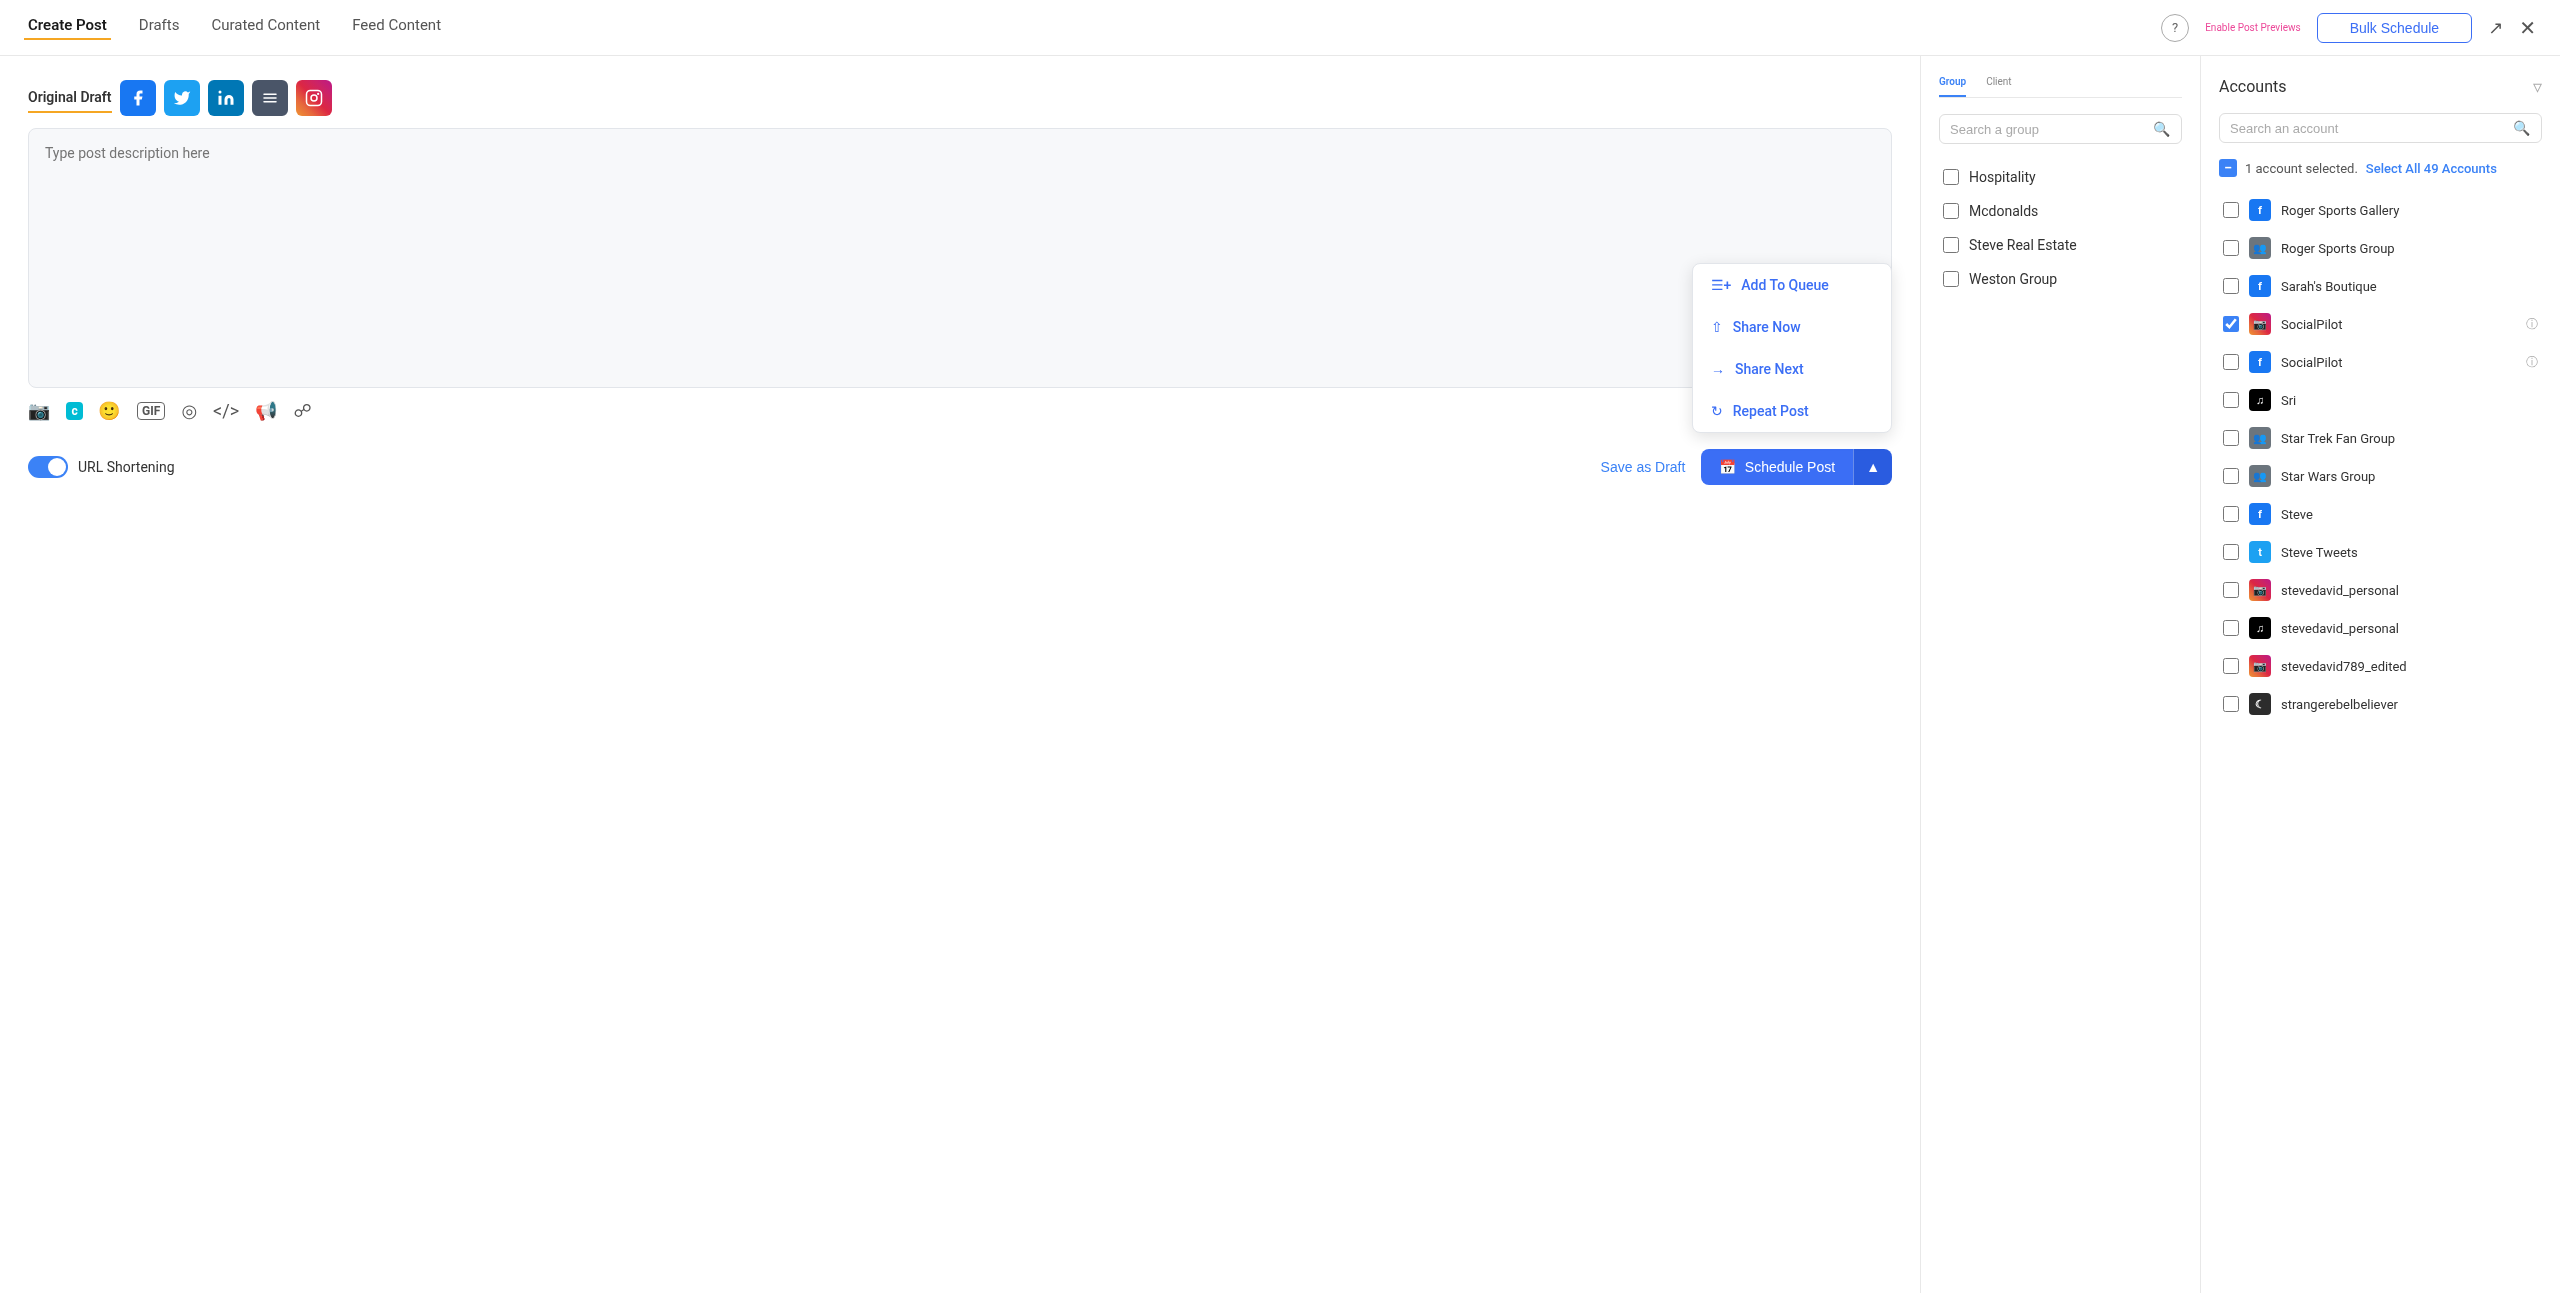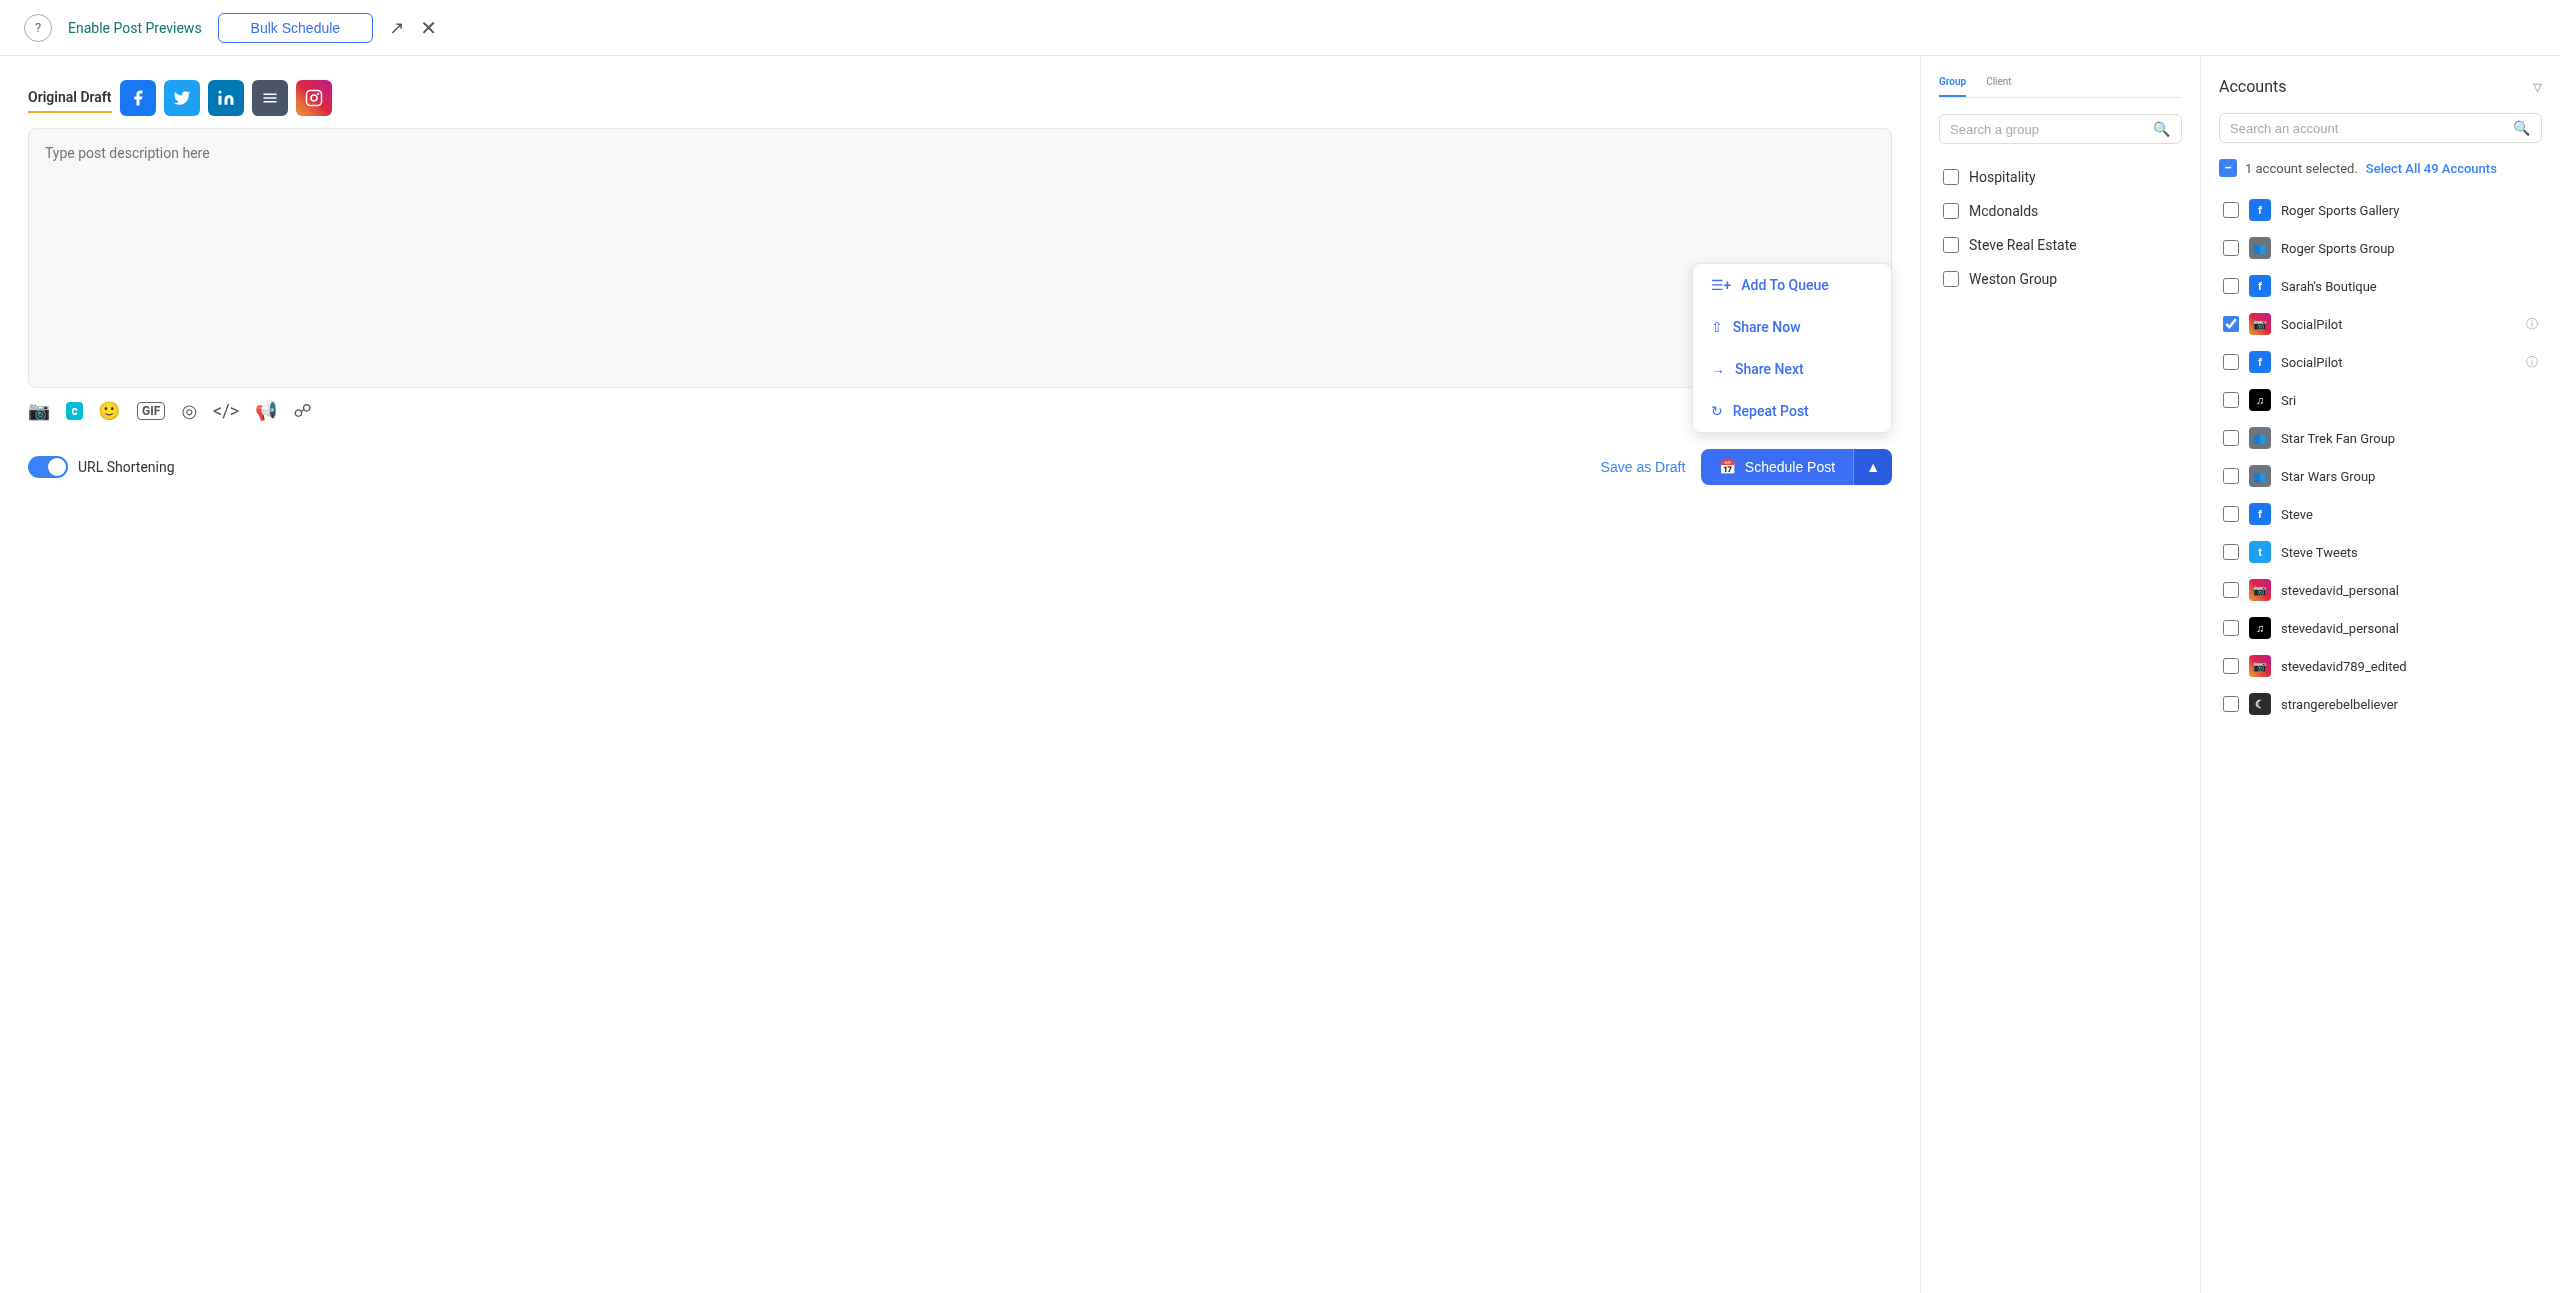--- a/index.html
+++ b/index.html
@@ -1,20 +1,20 @@
 <!DOCTYPE html>
 <html><head>
   <meta charset="utf-8">
   <style>
     * { box-sizing: border-box; margin: 0; padding: 0; }
     body { font-family: -apple-system, BlinkMacSystemFont, 'Segoe UI', Roboto, sans-serif; background: #fff; color: #333; font-size: 14px; }
     .header-tab { font-size: 15px; color: #555; cursor: pointer; padding: 0 4px; padding-bottom: 4px; border-bottom: 2px solid transparent; }
     .header-tab.active { color: #1a1a1a; border-bottom: 2px solid #f5a623; font-weight: 600; }
     .help-btn { width: 28px; height: 28px; border-radius: 50%; border: 1.5px solid #aaa; display: flex; align-items: center; justify-content: center; color: #666; font-size: 13px; cursor: pointer; }
-    .enable-preview { color: #0f766e; font-size: 14px; cursor: pointer; text-decoration: none; }
+    .enable-preview { color: #ec4899; font-size: 10px; cursor: pointer; text-decoration: none; }
     .bulk-schedule-btn { border: 1.5px solid #3b6ef5; color: #3b6ef5; background: #fff; padding: 6px 32px; border-radius: 6px; font-size: 14px; cursor: pointer; font-weight: 500; }
     .export-icon { color: #555; font-size: 18px; cursor: pointer; }
     .close-icon { color: #555; font-size: 20px; cursor: pointer; }
 
     
     .main-layout { display: flex; height: calc(100vh - 56px); overflow: hidden; }
 
     
     .left-panel { flex: 1; padding: 24px 28px; overflow-y: auto; }
 
@@ -92,20 +92,26 @@
     .account-icon.tk { background: #000; }
     .account-icon.group { background: #6c757d; }
     .account-name { font-size: 13px; color: #333; flex: 1; }
     .info-icon { color: #aaa; font-size: 12px; margin-left: 2px; }
     .checked-account input[type="checkbox"] { accent-color: #3b82f6; }
   </style>
 </head>
 <body>
 
 <header style="display:flex;align-items:center;padding:0 24px;height:56px;border-bottom:1px solid #e8e8e8;">
+  <nav style="display:flex;gap:24px;align-items:center;flex:1;">
+    <span class="header-tab active">Create Post</span>
+    <span class="header-tab">Drafts</span>
+    <span class="header-tab">Curated Content</span>
+    <span class="header-tab">Feed Content</span>
+  </nav>
   <div style="display:flex;align-items:center;gap:16px;">
     <div class="help-btn">
       <span>?</span>
     </div>
     <span class="enable-preview">Enable Post Previews</span>
     <button class="bulk-schedule-btn">Bulk Schedule</button>
     <span class="export-icon">↗</span>
     <span class="close-icon">✕</span>
   </div>
 </header>

